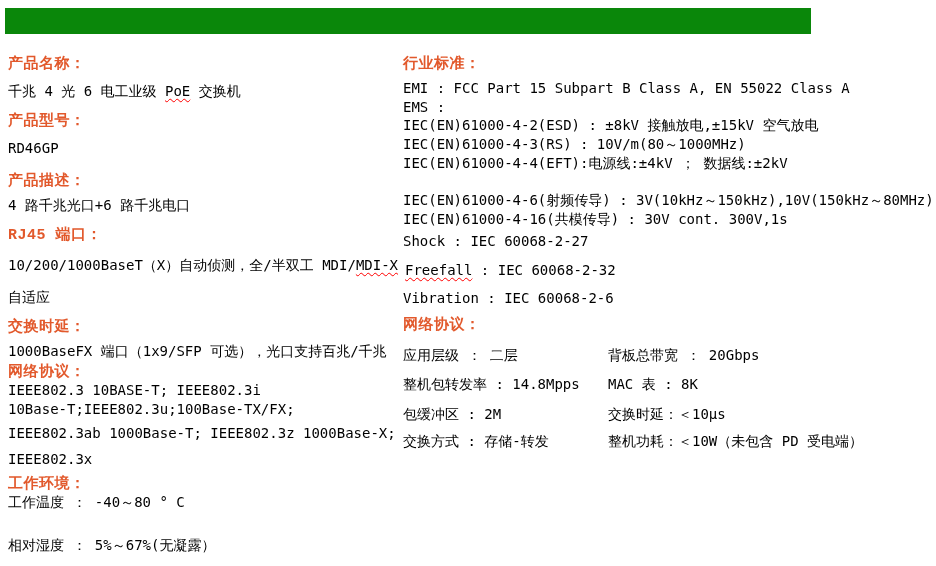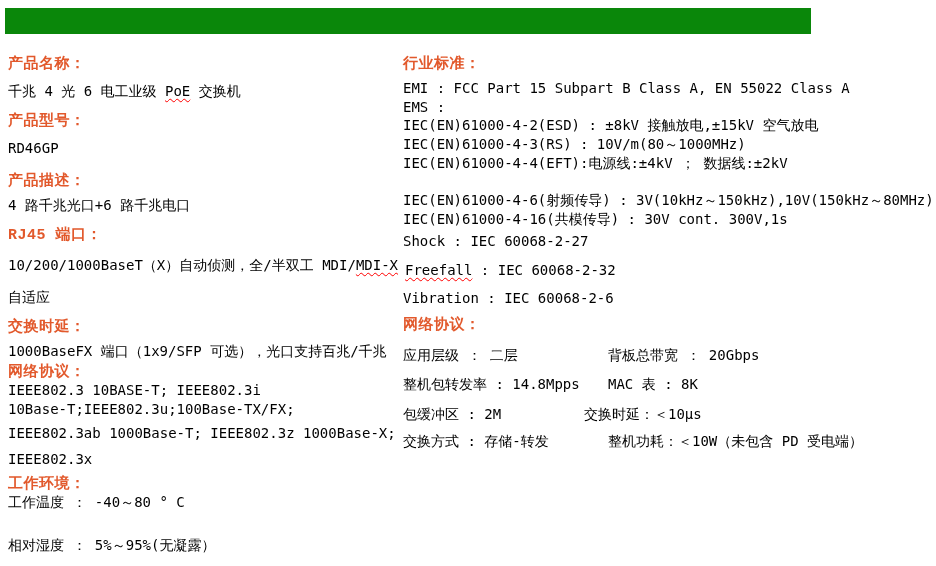--- a/index.html
+++ b/index.html
@@ -78,21 +78,21 @@
   <div class="t" style="left:8px;top:344px">1000BaseFX 端口（1x9/SFP 可选），光口支持百兆/千兆</div>
 
   <div class="h" style="left:8px;top:365px">网络协议：</div>
   <div class="t" style="left:8px;top:383px">IEEE802.3 10BASE-T; IEEE802.3i</div>
   <div class="t" style="left:8px;top:402px">10Base-T;IEEE802.3u;100Base-TX/FX;</div>
   <div class="t" style="left:8px;top:426px">IEEE802.3ab 1000Base-T; IEEE802.3z 1000Base-X;</div>
   <div class="t" style="left:8px;top:452px">IEEE802.3x</div>
 
   <div class="h" style="left:8px;top:477px">工作环境：</div>
   <div class="t" style="left:8px;top:495px">工作温度 ： -40～80 ° C</div>
-  <div class="t" style="left:8px;top:538px">相对湿度 ： 5%～95%(无凝露）</div>
+  <div class="t" style="left:8px;top:538px">相对湿度 ： 5%～67%(无凝露）</div>
 
   <div class="h" style="left:403px;top:57px">行业标准：</div>
   <div class="t" style="left:403px;top:81px">EMI : FCC Part 15 Subpart B Class A, EN 55022 Class A</div>
   <div class="t" style="left:403px;top:100px">EMS :</div>
   <div class="t" style="left:403px;top:118px">IEC(EN)61000-4-2(ESD) : ±8kV 接触放电,±15kV 空气放电</div>
   <div class="t" style="left:403px;top:137px">IEC(EN)61000-4-3(RS) : 10V/m(80～1000MHz)</div>
   <div class="t" style="left:403px;top:156px">IEC(EN)61000-4-4(EFT):电源线:±4kV ； 数据线:±2kV</div>
   <div class="t" style="left:403px;top:193px">IEC(EN)61000-4-6(射频传导) : 3V(10kHz～150kHz),10V(150kHz～80MHz)</div>
   <div class="t" style="left:403px;top:212px">IEC(EN)61000-4-16(共模传导) : 30V cont. 300V,1s</div>
 
@@ -102,18 +102,18 @@
 
   <div class="h" style="left:403px;top:318px">网络协议：</div>
 
   <div class="t" style="left:403px;top:348px">应用层级 ： 二层</div>
   <div class="t" style="left:608px;top:348px">背板总带宽 ： 20Gbps</div>
 
   <div class="t" style="left:403px;top:377px">整机包转发率 : 14.8Mpps</div>
   <div class="t" style="left:608px;top:377px">MAC 表 : 8K</div>
 
   <div class="t" style="left:403px;top:407px">包缓冲区 : 2M</div>
-  <div class="t" style="left:584px;top:407px">交换时延：＜10μs</div>
+  <div class="t" style="left:608px;top:407px">交换时延：＜10μs</div>
 
   <div class="t" style="left:403px;top:434px">交换方式 : 存储-转发</div>
   <div class="t" style="left:608px;top:434px">整机功耗：＜10W（未包含 PD 受电端）</div>
 
 </div>
 
 </body></html>

